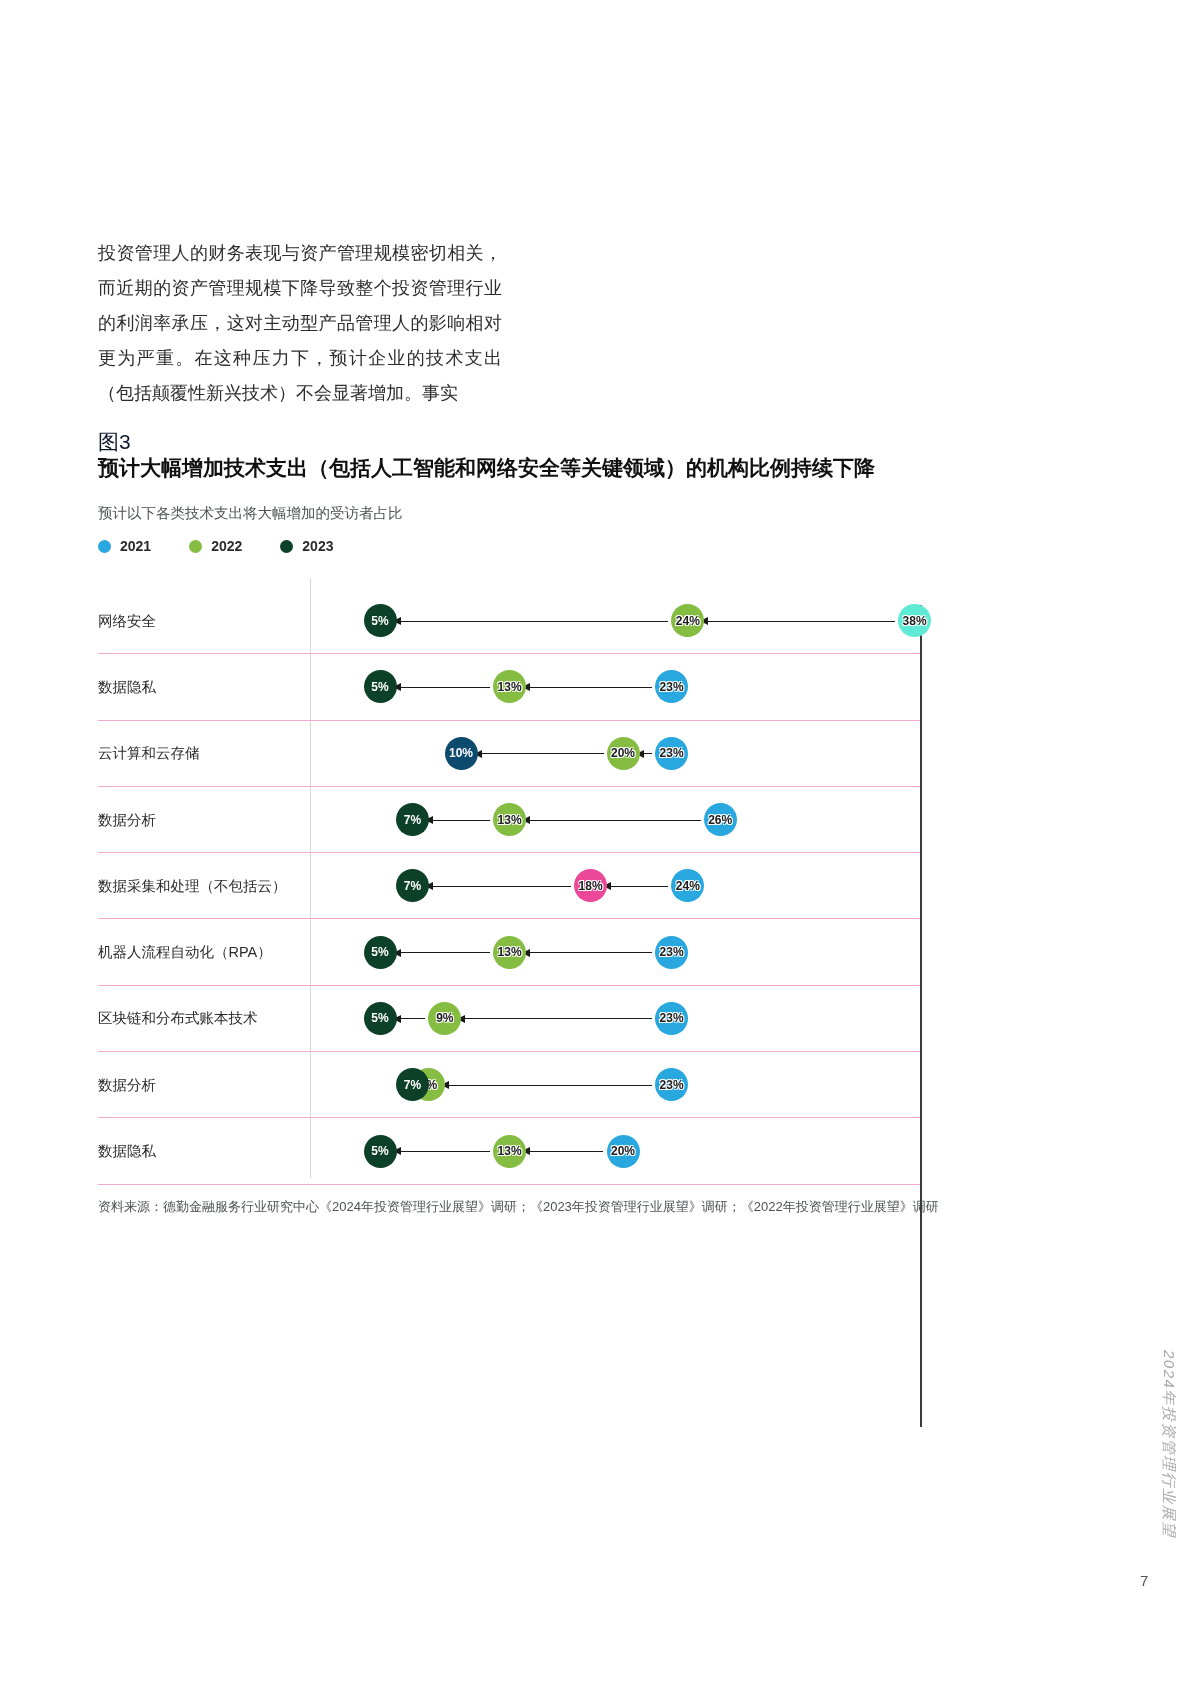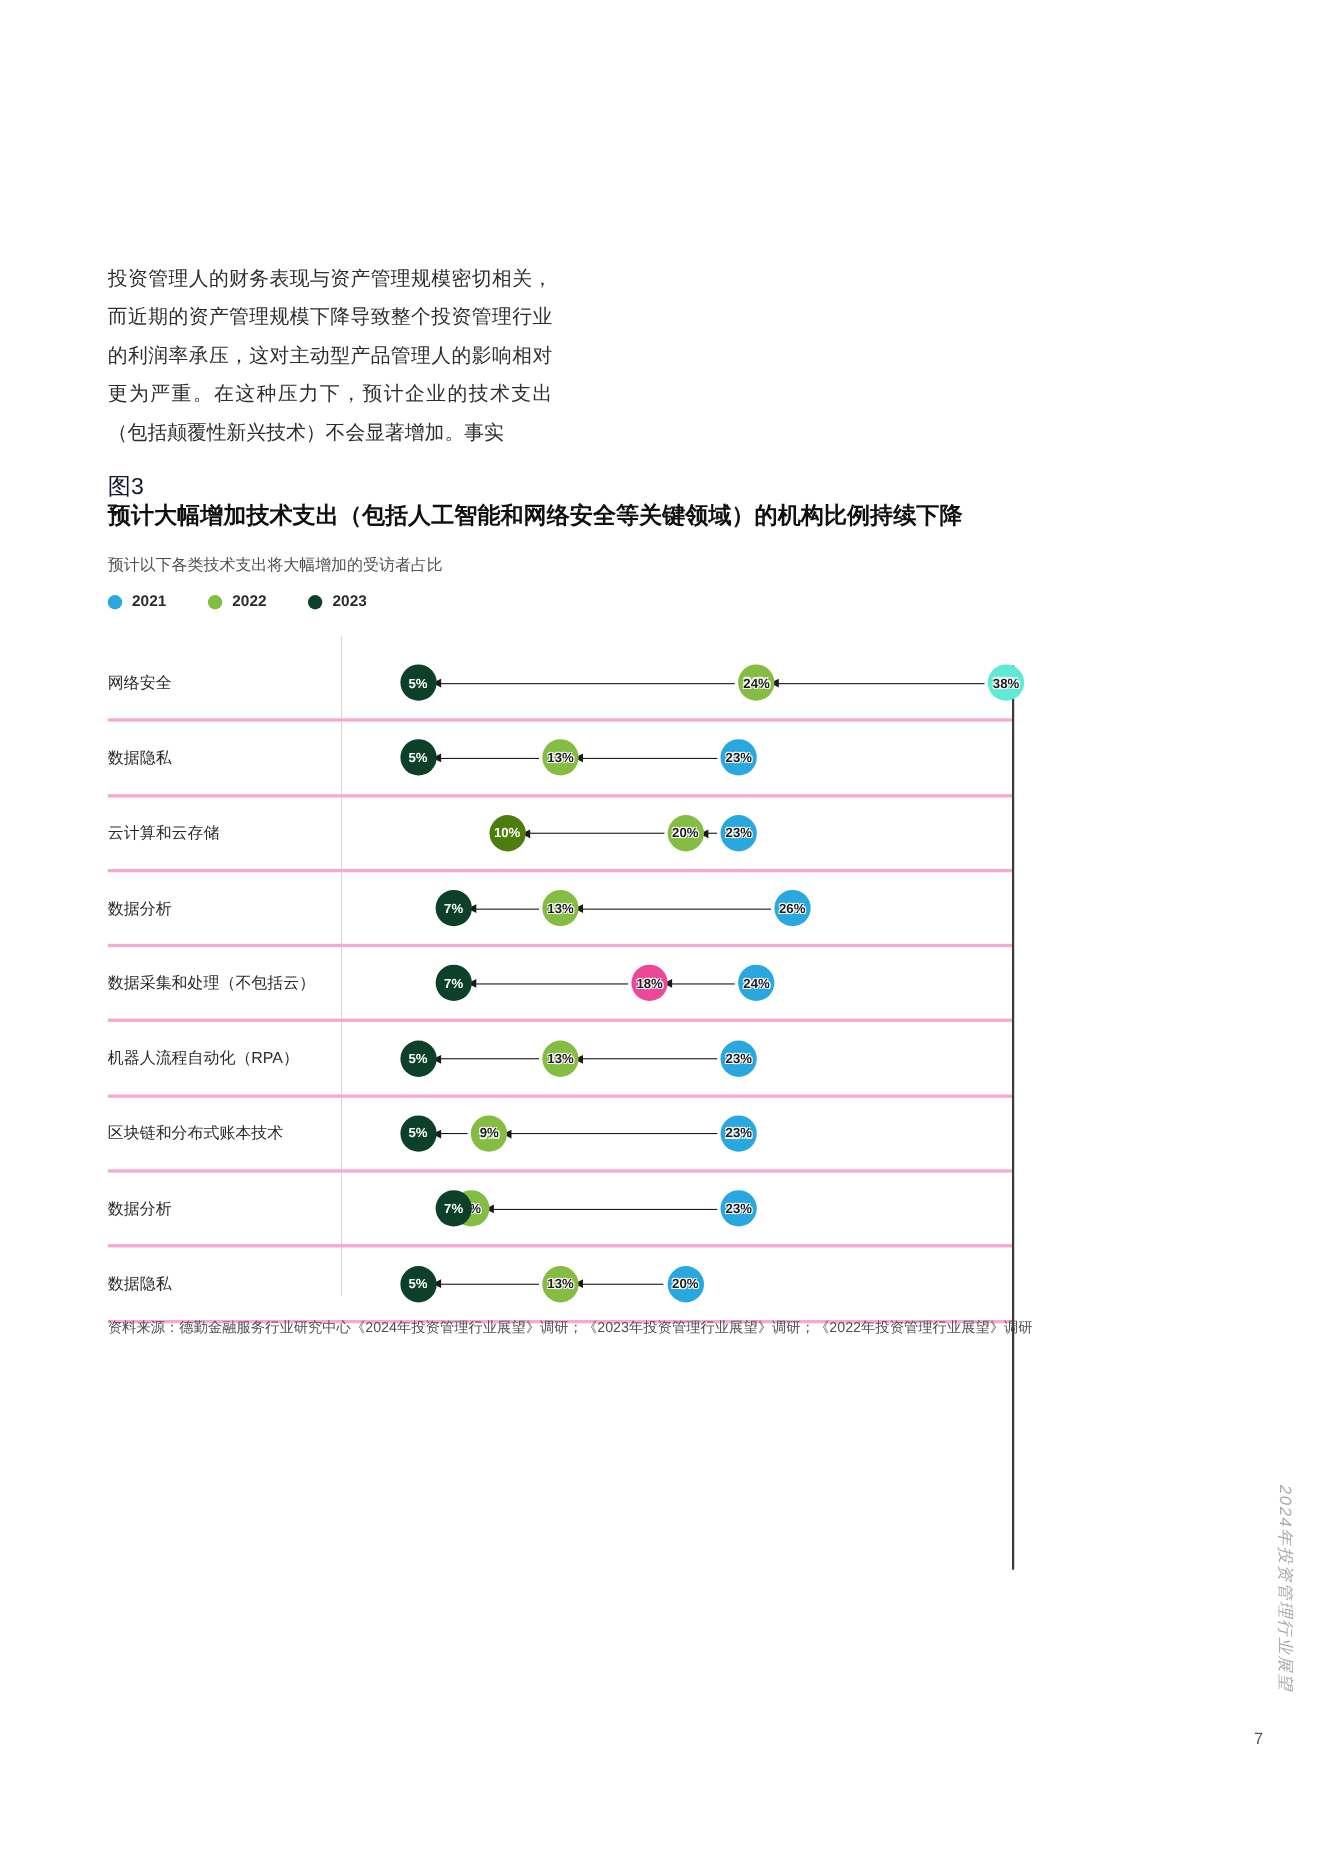--- a/index.html
+++ b/index.html
@@ -9,26 +9,26 @@
   .intro-col{position:absolute;top:236px;width:404px;font-size:18px;line-height:35px;
              color:#2d2d2d;text-align:justify;text-justify:inter-ideograph;}
   .intro-left{left:98px;}
   .intro-right{left:557px;}
 
   .fig-label{position:absolute;left:98px;top:428px;font-size:21px;color:#0f172a;}
   .fig-title{position:absolute;left:98px;top:454px;width:900px;font-size:21px;font-weight:bold;color:#101010;}
   .fig-subtitle{position:absolute;left:98px;top:504px;font-size:14.5px;color:#4f5155;}
 
   .legend{position:absolute;left:98px;top:538px;display:flex;gap:38px;align-items:center;}
-  .legend-item{display:flex;align-items:flex-end;gap:9px;font-size:14px;font-weight:bold;color:#2b2b2b;}
+  .legend-item{display:flex;align-items:center;gap:9px;font-size:14px;font-weight:bold;color:#2b2b2b;}
   .legend-dot{width:13px;height:13px;border-radius:50%;}
 
   .chart{position:absolute;left:98px;top:588px;width:822px;}
   .axis-line{position:absolute;left:212px;top:-10px;width:1px;height:600px;background:#d8d8d5;}
-  .chart-row{position:relative;height:65.3px;border-bottom:3px solid #f9a8d4;}
+  .chart-row{position:relative;height:65.3px;border-bottom:1px solid #f9a8d4;}
   .row-label{position:absolute;left:0;top:50%;transform:translateY(-50%);
              width:208px;font-size:14.5px;color:#2b2b2b;}
   .dot{position:absolute;top:50%;margin-top:-16.5px;width:33px;height:33px;border-radius:50%;
        display:flex;align-items:center;justify-content:center;
        font-size:12px;font-weight:bold;z-index:3;}
   .dot.s2021,.dot.s2022{color:#1d1d1d;
        text-shadow:-1px -1px 0 #fff,1px -1px 0 #fff,-1px 1px 0 #fff,1px 1px 0 #fff;}
   .dot.s2023{color:#ffffff;}
   .arrow{position:absolute;top:50%;height:0;border-top:1.6px solid #1a1a1a;z-index:1;}
   .arrow::before{content:"";position:absolute;left:-7px;top:-4.6px;width:0;height:0;
@@ -88,21 +88,21 @@
           <div class="dot s2021" style="background: rgb(41, 167, 223); left: 557.1px;">23%</div>
           <div class="dot s2022" style="background: rgb(132, 189, 65); left: 395.1px;">13%</div>
           <div class="dot s2023" style="background: rgb(12, 64, 41); left: 265.5px;">5%</div>
         </div>
         <div class="chart-row">
           <div class="row-label">云计算和云存储</div>
           <div class="arrow" style="left: 382.5px; width: 123px;"></div>
           <div class="arrow" style="left: 544.5px; width: 9.6px;"></div>
           <div class="dot s2021" style="background: rgb(41, 167, 223); left: 557.1px;">23%</div>
           <div class="dot s2022" style="background: rgb(132, 189, 65); left: 508.5px;">20%</div>
-          <div class="dot s2023" style="background: #4d7c0f; left: 346.5px;">10%</div>
+          <div class="dot s2023" style="background: #0c4a6e; left: 346.5px;">10%</div>
         </div>
         <div class="chart-row">
           <div class="row-label">数据分析</div>
           <div class="arrow" style="left: 333.9px; width: 58.2px;"></div>
           <div class="arrow" style="left: 431.1px; width: 171.6px;"></div>
           <div class="dot s2021" style="background: rgb(41, 167, 223); left: 605.7px;">26%</div>
           <div class="dot s2022" style="background: rgb(132, 189, 65); left: 395.1px;">13%</div>
           <div class="dot s2023" style="background: rgb(12, 64, 41); left: 297.9px;">7%</div>
         </div>
         <div class="chart-row">

